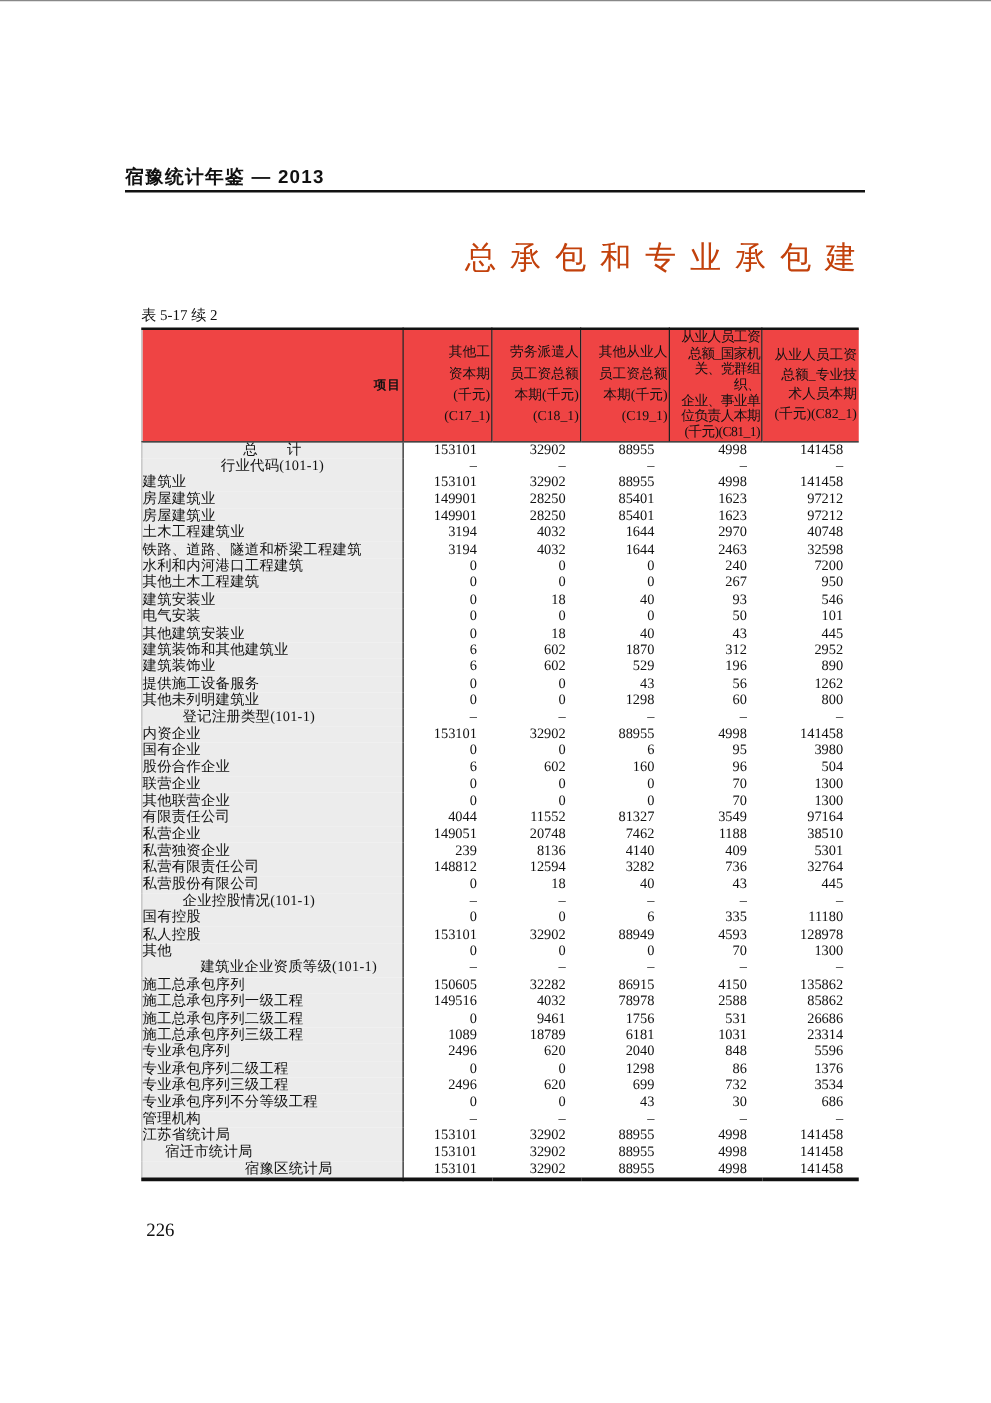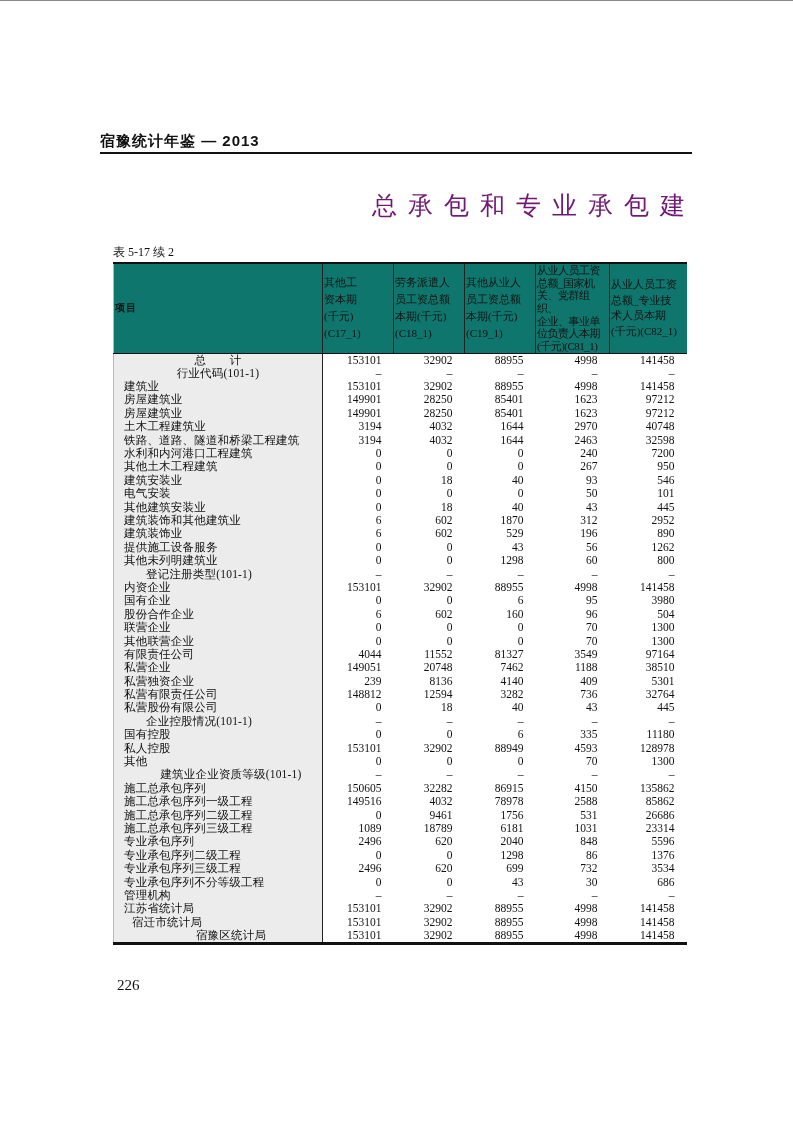--- a/index.html
+++ b/index.html
@@ -32,21 +32,21 @@
     height: 2px;
     background: #111;
   }
   .main-title {
     position: absolute;
     left: 372px;
     top: 188px;
     font-size: 25px;
     letter-spacing: 11px;
     white-space: nowrap;
-    color: #701a75;
+    color: #c2410c;
   }
   .caption {
     position: absolute;
     left: 113px;
     top: 243px;
     font-size: 12px;
     color: #111;
   }
   table.stat {
     position: absolute;
@@ -54,47 +54,47 @@
     top: 261px;
     width: 573px;
     border-collapse: collapse;
     table-layout: fixed;
     border-top: 2px solid #111;
     border-bottom: 3px solid #111;
     border-left: 1px solid #b9b9b9;
   }
   thead th {
     height: 90px;
-    background: #0f766e;
+    background: #ef4444;
     border-bottom: 1.5px solid #111;
     border-left: 1px solid #222;
     font-weight: normal;
     vertical-align: middle;
-    text-align: left;
+    text-align: right;
     font-size: 11px;
     padding: 0 1px;
     color: #111;
   }
   thead th:first-child { border-left: none; font-size: 10px; letter-spacing: 1px; font-weight: bold; }
   thead th.h4a div { line-height: 17px; }
   thead th.h6  div { line-height: 12.6px; letter-spacing: -0.5px; }
   thead th.h4b div { line-height: 15.5px; }
   tbody td {
     height: 13.4px;
     line-height: 13px;
     font-size: 11.5px;
     padding: 0;
     vertical-align: middle;
     white-space: nowrap;
     color: #111;
   }
   tbody td.item {
     background: #ececec;
     border-right: 1px solid #222;
-    padding-left: 10px;
+    padding-left: 0;
     letter-spacing: 0.2px;
   }
   tbody td.item.lv1 { padding-left: 18px; }
   tbody td.item.lv2 { padding-left: 26px; text-align: center; }
   tbody td.item.lv3 { padding-left: 32px; }
   tbody td.item.ctr { text-align: center; padding-left: 0; }
   tbody td.num {
     text-align: right;
     padding-right: 12px;
   }

